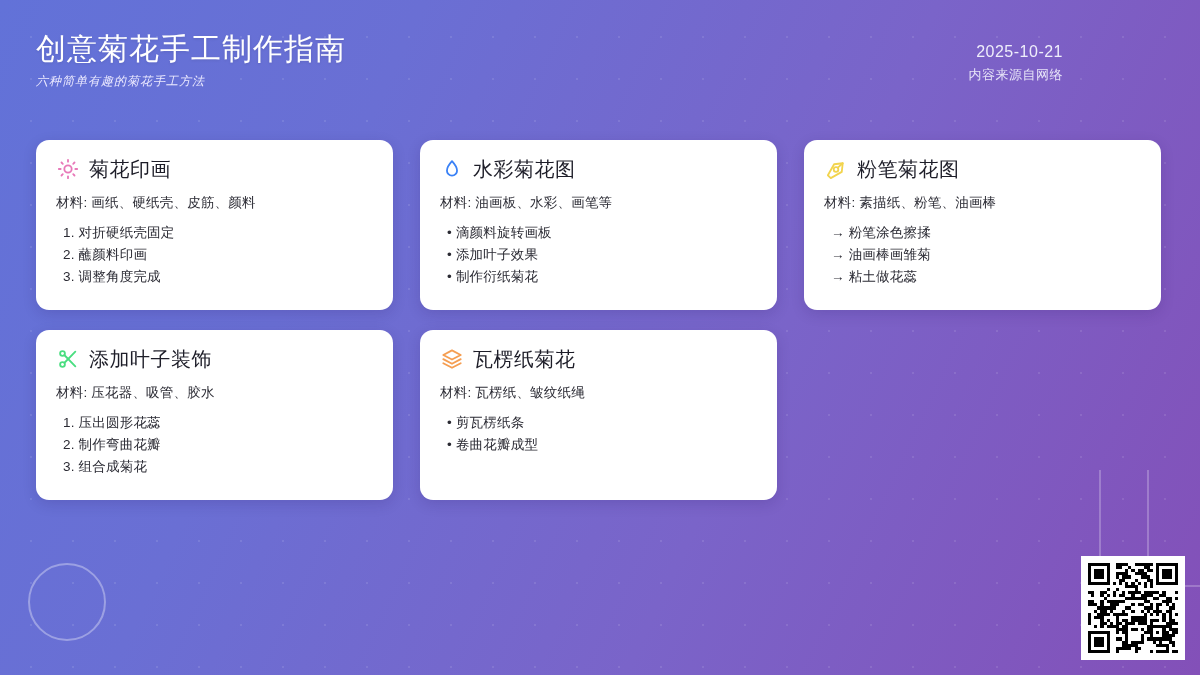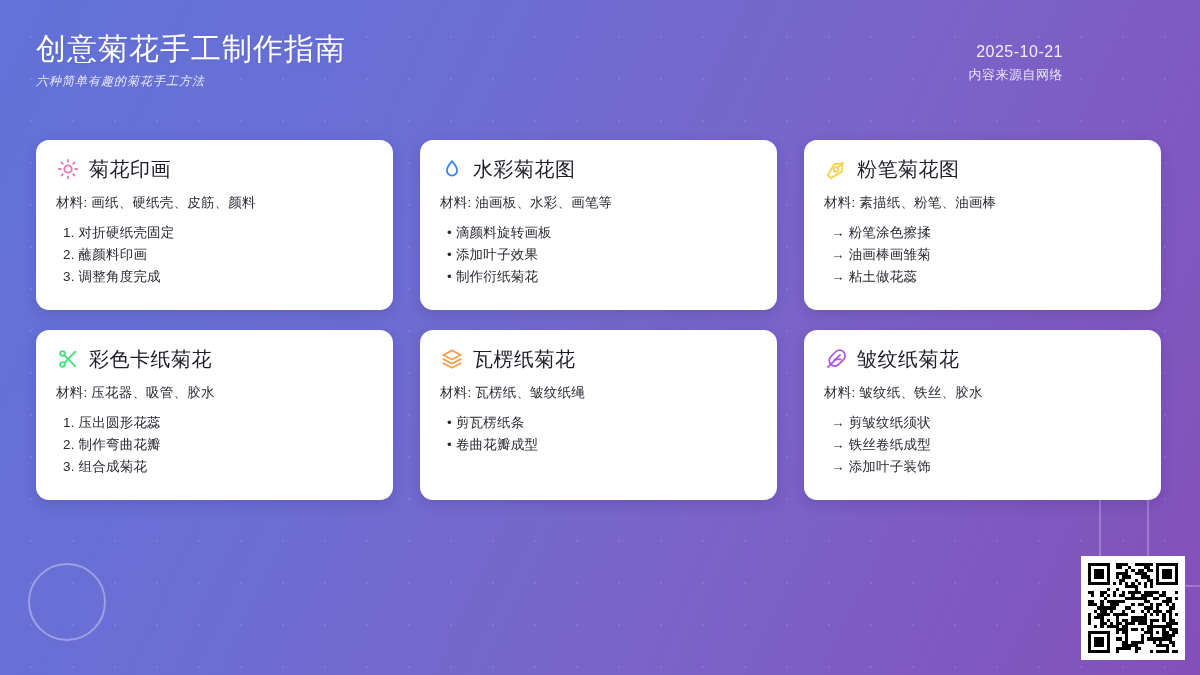--- a/index.html
+++ b/index.html
@@ -263,21 +263,21 @@
     <div class="card">
       <div class="card-head">
         <span class="card-icon">
           <svg width="22" height="22" viewBox="0 0 24 24" fill="none" stroke="#4ade80" stroke-width="2" stroke-linecap="round" stroke-linejoin="round">
             <circle cx="6" cy="6" r="2.6"></circle>
             <circle cx="6" cy="18" r="2.6"></circle>
             <path d="M20 4 L8.2 16.1"></path>
             <path d="M20 20 L8.2 7.9"></path>
           </svg>
         </span>
-        <span class="card-title">彩色卡纸菊花</span>
+        <span class="card-title">添加叶子装饰</span>
       </div>
       <div class="card-materials">材料: 压花器、吸管、胶水</div>
       <ul class="card-steps">
         <li>1. 压出圆形花蕊</li>
         <li>2. 制作弯曲花瓣</li>
         <li>3. 组合成菊花</li>
       </ul>
     </div>
 
     <div class="card">
@@ -291,38 +291,20 @@
         </span>
         <span class="card-title">瓦楞纸菊花</span>
       </div>
       <div class="card-materials">材料: 瓦楞纸、皱纹纸绳</div>
       <ul class="card-steps">
         <li>• 剪瓦楞纸条</li>
         <li>• 卷曲花瓣成型</li>
       </ul>
     </div>
 
-    <div class="card">
-      <div class="card-head">
-        <span class="card-icon">
-          <svg width="22" height="22" viewBox="0 0 24 24" fill="none" stroke="#a855e8" stroke-width="1.9" stroke-linecap="round" stroke-linejoin="round">
-            <path d="M20.2 4.1 a6 6 0 0 0-8.5 0 L6.4 9.4 a6 6 0 0 0 0 8.5 a6 6 0 0 0 8.5 0 l5.3-5.3 a6 6 0 0 0 0-8.5z"></path>
-            <path d="M16.5 7.5 L3.2 20.8"></path>
-            <path d="M17.2 12.4 L10.4 12.4"></path>
-          </svg>
-        </span>
-        <span class="card-title">皱纹纸菊花</span>
-      </div>
-      <div class="card-materials">材料: 皱纹纸、铁丝、胶水</div>
-      <ul class="card-steps">
-        <li>→ 剪皱纹纸须状</li>
-        <li>→ 铁丝卷纸成型</li>
-        <li>→ 添加叶子装饰</li>
-      </ul>
-    </div>
 
   </div>
 
   <div class="qr-box">
     <svg id="qr-svg" width="90" height="90" viewBox="0 0 29 29" shape-rendering="crispEdges" aria-hidden="true">
       <rect width="29" height="29" fill="#ffffff"></rect>
       <g fill="#000000" id="qr-cells">
           <rect x="0" y="0" width="1" height="1"></rect>
           <rect x="1" y="0" width="1" height="1"></rect>
           <rect x="2" y="0" width="1" height="1"></rect>

